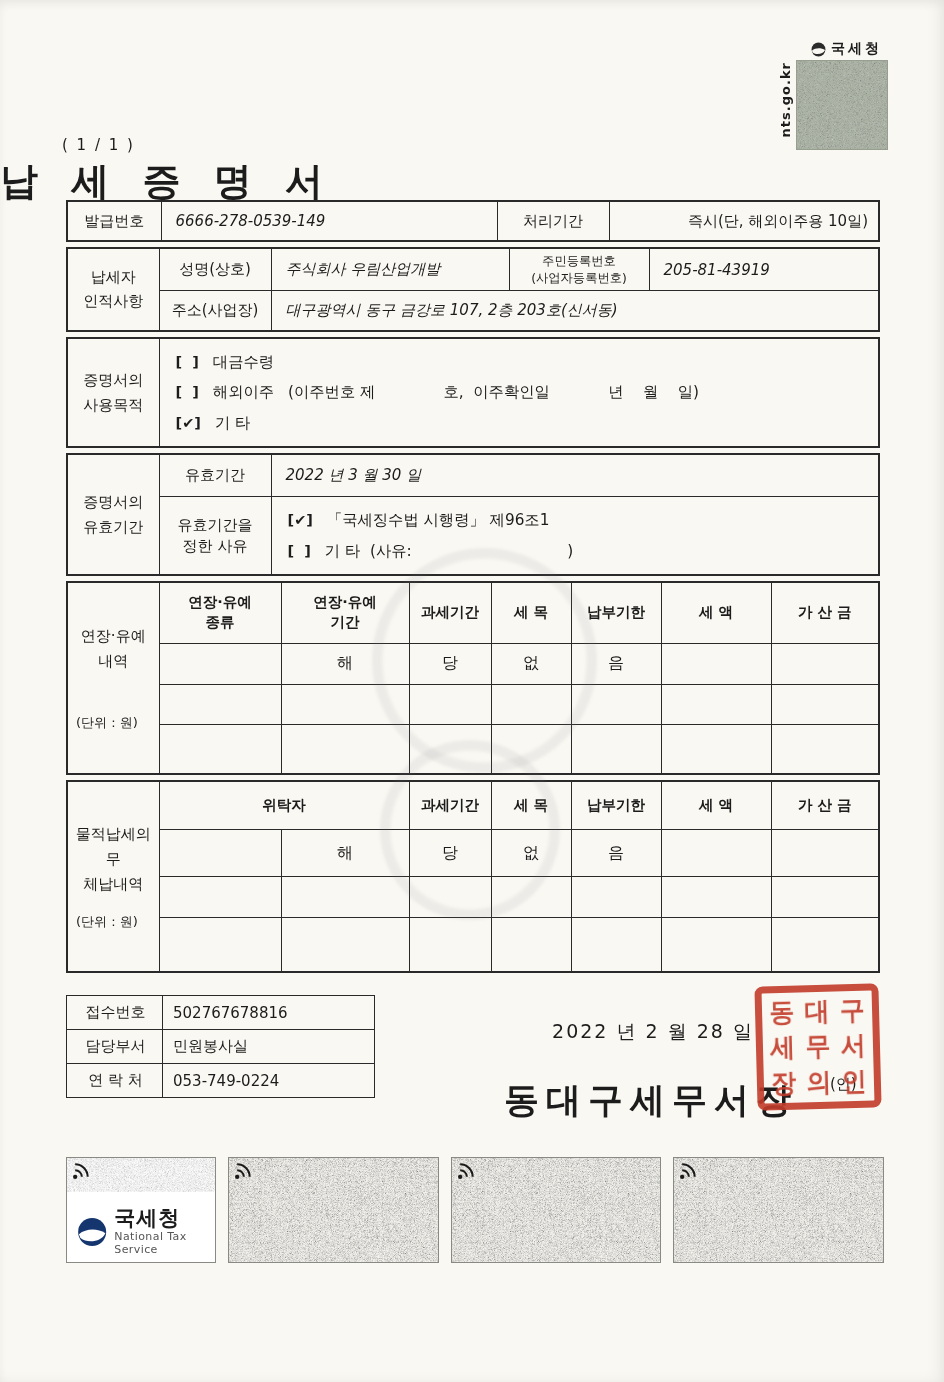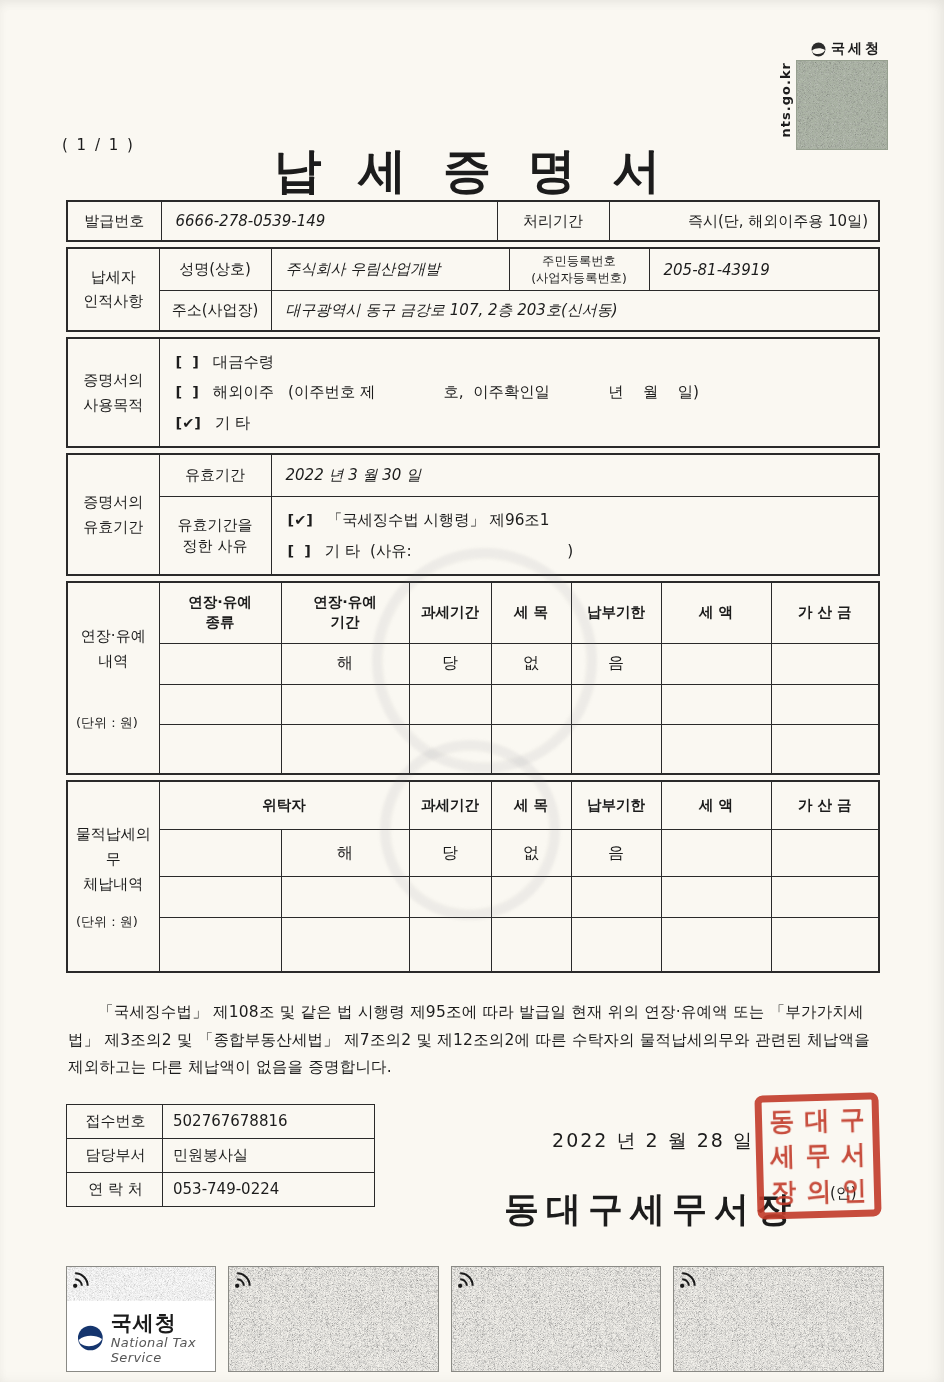--- a/index.html
+++ b/index.html
@@ -13,22 +13,22 @@
   body{font-family:"DejaVu Sans","Liberation Sans",sans-serif;color:var(--ink);}
   .page{
     position:relative;width:944px;height:1382px;margin:0 auto;
     background:var(--paper);overflow:hidden;
     box-shadow:inset -6px 0 14px rgba(0,0,0,.05), inset 0 4px 10px rgba(0,0,0,.04);
   }
 
   
   .header{position:relative;height:200px;}
   .page-indicator{position:absolute;left:62px;top:136px;font-size:15px;letter-spacing:2px;}
-  .doc-title{position:absolute;left:0;right:0;top:139px;text-align:center;
-    font-size:48px;font-weight:bold;letter-spacing:10px;}
+  .doc-title{position:absolute;left:0;right:0;top:156px;
+    font-size:38px;font-weight:bold;letter-spacing:10px;}
 
   .top-stamp{position:absolute;top:40px;right:56px;display:flex;flex-direction:column;align-items:flex-end;z-index:3;}
   .agency-line{display:flex;align-items:center;gap:5px;font-weight:bold;font-size:14px;letter-spacing:3px;margin-bottom:2px;margin-right:6px;}
   .stamp-row{display:flex;align-items:flex-start;}
   .vert-url{writing-mode:vertical-rl;transform:rotate(180deg);font-size:13px;font-weight:bold;letter-spacing:1px;margin-right:3px;margin-top:2px;}
   .green-square{width:92px;height:90px;background:#aeb7a7;border:1px solid #97a090;position:relative;overflow:hidden;}
   .green-square .noise-fill{opacity:.75;}
   .mini-mark{width:15px;height:15px;display:block;}
 
   
@@ -75,21 +75,21 @@
   
   .barcode-row{display:flex;gap:12px;margin:12px 60px 0 66px;height:106px;}
   .bc-block{position:relative;border:1px solid #8a8a85;overflow:hidden;flex:1;}
   .bc-first{flex:0 0 150px;background:#fff;}
   .noise-fill{position:absolute;inset:0;width:100%;height:100%;}
   .bc-first .noise-strip{position:absolute;top:0;left:0;right:0;height:34px;overflow:hidden;opacity:.55;}
   .arc-icon{position:absolute;top:3px;left:4px;width:20px;height:20px;z-index:2;}
   .nts-logo{position:absolute;left:10px;bottom:6px;display:flex;align-items:center;gap:7px;z-index:2;}
   .nts-mark{width:36px;height:36px;}
   .nts-kr{font-size:21px;font-weight:bold;letter-spacing:1px;line-height:1.1;}
-  .nts-en{font-size:13px;color:#555;letter-spacing:.4px;font-style:italic;}
+  .nts-en{font-size:11px;color:#555;letter-spacing:.4px;}
 
   
   .watermark{position:absolute;border-radius:50%;pointer-events:none;
     border:9px solid rgba(125,128,134,.10);
     box-shadow:inset 0 0 0 2px rgba(125,128,134,.07);
     filter:blur(1.5px);}
   .wm1{left:372px;top:548px;width:225px;height:225px;}
   .wm2{left:380px;top:740px;width:180px;height:180px;}
 </style>
 </head>
@@ -340,21 +340,20 @@
           <td></td>
       <td></td>
           <td></td>
       <td></td>
           <td></td>
       <td></td>
     </tr>
   </tbody>
     </table>
 
-  <p class="statement">「국세징수법」  제108조 및 같은 법 시행령 제95조에 따라 발급일 현재 위의 연장·유예액 또는 「부가가치세법」  제3조의2 및 「종합부동산세법」 제7조의2 및 제12조의2에 따른 수탁자의 물적납세의무와 관련된 체납액을 제외하고는 다른 체납액이 없음을  증명합니다.</p>
 
   <div class="signoff">
     <table class="receipt-table">
       <colgroup>
           <col style="width:96px">
           <col style="width:212px">
         </colgroup>
       <tbody>
           <tr>
         <td class="r-lbl">접수번호</td>

